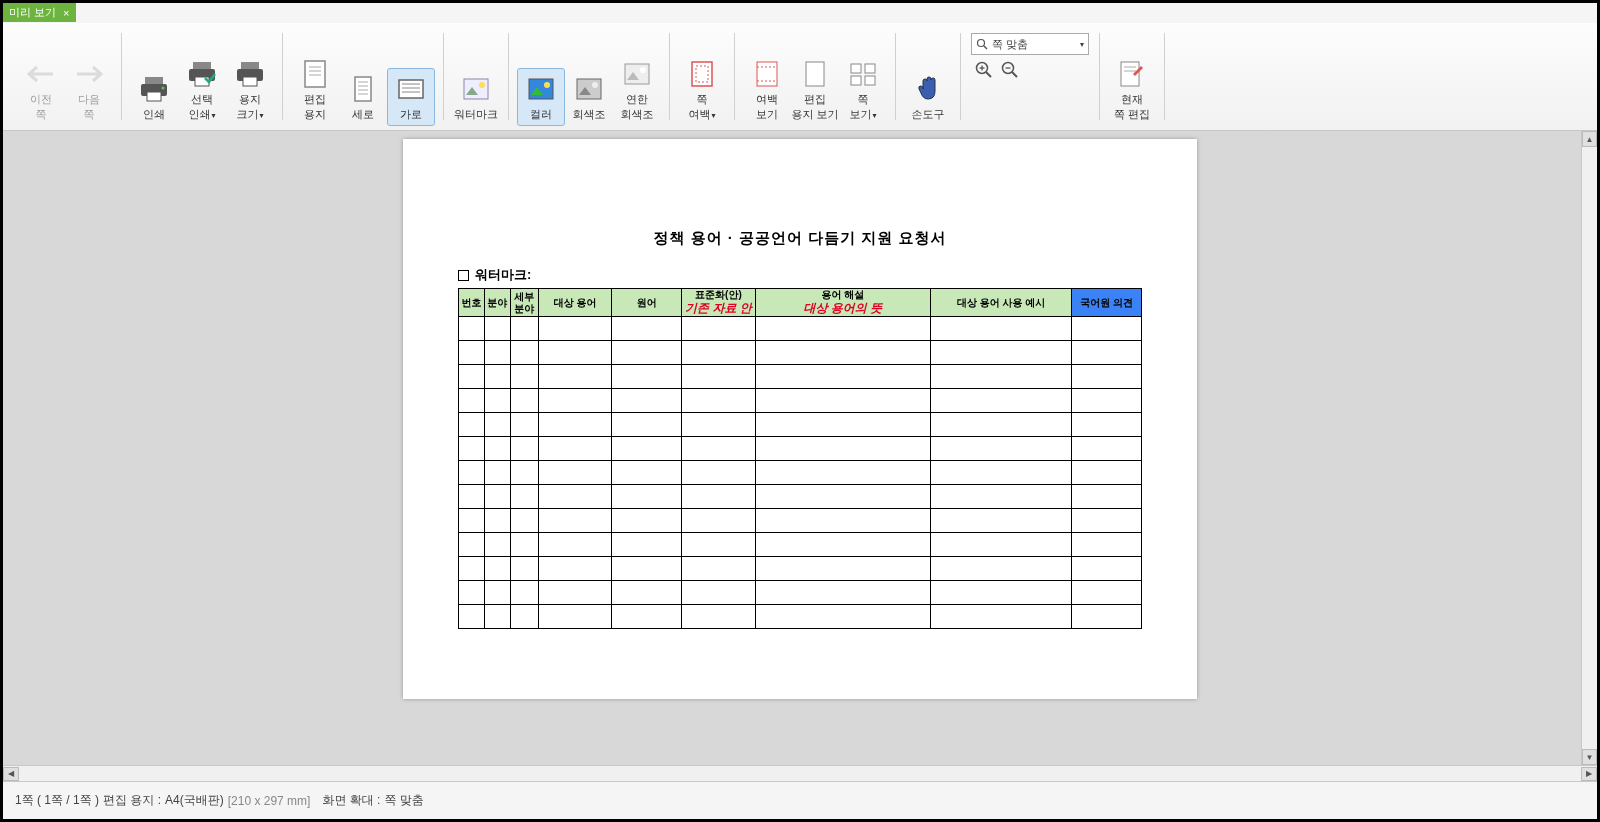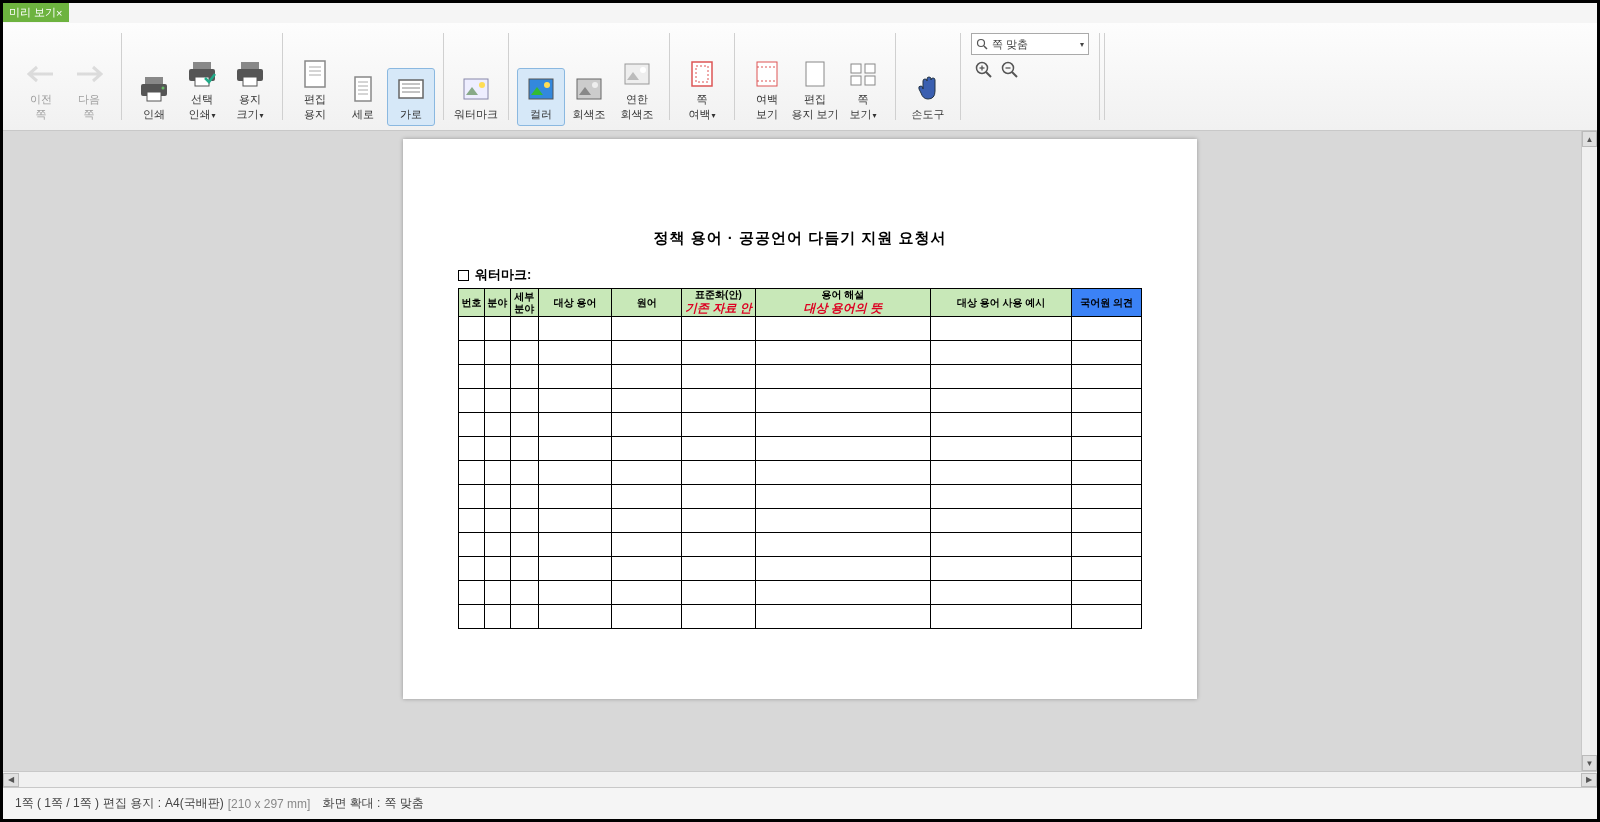--- a/index.html
+++ b/index.html
@@ -1,19 +1,19 @@
 <!DOCTYPE html>
 <html><head>
 <meta charset="utf-8">
 <style>
 * { margin: 0; padding: 0; box-sizing: border-box; }
 body { font-family: "Malgun Gothic", sans-serif; font-size: 12px; background: #000; width: 1600px; height: 822px; overflow: hidden; }
 .app-frame { background: #fff; width: 100%; height: 100%; display: flex; flex-direction: column; border: 3px solid #000; }
 .tab-bar { background: #f5f5f5; height: 20px; display: flex; align-items: flex-start; }
-.tab { background: #6db33f; color: #fff; font-size: 11px; padding: 2px 6px; display: flex; align-items: center; gap: 0; }
+.tab { background: #6db33f; color: #fff; font-size: 11px; padding: 2px 6px; display: flex; align-items: center; gap: 7px; }
 .tab-close { cursor: pointer; font-size: 11px; }
 .ribbon { background: linear-gradient(#fdfdfd, #f1f1f1); border-bottom: 1px solid #c8c8c8; height: 108px; display: flex; align-items: stretch; padding: 0 8px; }
 .ribbon-group { display: flex; align-items: flex-end; padding: 8px 6px 4px 6px; }
 .ribbon-sep { width: 1px; background: #d0d0d0; margin: 10px 2px; }
 .ribbon-btn { display: flex; flex-direction: column; align-items: center; justify-content: flex-start; width: 48px; padding: 4px 2px; border: 1px solid transparent; border-radius: 3px; cursor: pointer; }
 .ribbon-btn.active { background: #d6e8f8; border-color: #8ab8e0; }
 .ribbon-btn.disabled { opacity: 0.45; cursor: default; }
 .ribbon-btn .icon { width: 32px; height: 32px; display: flex; align-items: center; justify-content: center; margin-bottom: 2px; }
 .ribbon-btn .lbl { font-size: 11px; color: #333; text-align: center; line-height: 1.3; white-space: pre; }
 .ribbon-btn .lbl .dd { font-size: 8px; display: inline-block; margin-left: 1px; }
@@ -33,21 +33,21 @@
 .doc-table th { background: #c8e8b8; font-weight: bold; height: 28px; line-height: 1.2; }
 .doc-table th.pink { background: #3b82f6; }
 .doc-table th .sub { color: #d02; font-weight: bold; font-style: italic; font-size: 12px; }
 .doc-table td { height: 24px; }
 .hscroll { height: 16px; background: #f0f0f0; border-top: 1px solid #c8c8c8; display: flex; align-items: center; }
 .hscroll .arrow { width: 16px; height: 14px; background: #e0e0e0; border: 1px solid #bbb; display: flex; align-items: center; justify-content: center; font-size: 8px; color: #555; cursor: pointer; }
 .hscroll .track { flex: 1; }
 .vscroll { position: absolute; right: 0; top: 0; bottom: 0; width: 16px; background: #f0f0f0; border-left: 1px solid #c8c8c8; display: flex; flex-direction: column; }
 .vscroll .arrow { height: 16px; background: #e0e0e0; border: 1px solid #bbb; display: flex; align-items: center; justify-content: center; font-size: 8px; color: #555; cursor: pointer; }
 .vscroll .track { flex: 1; }
-.status-bar { height: 32px; background: #f5f5f5; border-top: 1px solid #c8c8c8; display: flex; align-items: center; padding: 0 12px; font-size: 12px; color: #444; gap: 4px; }
+.status-bar { height: 38px; background: #f5f5f5; border-top: 1px solid #c8c8c8; display: flex; align-items: center; padding: 0 12px; font-size: 12px; color: #444; gap: 4px; }
 svg { display: block; }
 </style>
 </head>
 <body>
 
 <div class="app-frame">
 
   <div class="tab-bar">
     <div class="tab">
       <span>미리 보기</span>
@@ -300,20 +300,34 @@
               <circle cx="7" cy="7" r="5.5" fill="none" stroke="#555" stroke-width="1.5"></circle>
               <line x1="11" y1="11" x2="16" y2="16" stroke="#555" stroke-width="2"></line>
               <line x1="4.5" y1="7" x2="9.5" y2="7" stroke="#555" stroke-width="1.3"></line>
             </svg>
         </span>
       </div>
     </div>
 
     <div class="ribbon-sep"></div>
 
+    <div class="ribbon-group">
+      <div class="ribbon-btn">
+        <div class="icon">
+          <svg width="26" height="28" viewBox="0 0 26 28">
+              <rect x="2" y="2" width="18" height="24" fill="#fff" stroke="#888"></rect>
+              <line x1="5" y1="7" x2="17" y2="7" stroke="#aaa"></line>
+              <line x1="5" y1="11" x2="17" y2="11" stroke="#aaa"></line>
+              <path d="M14 14 L22 6 L24 8 L16 16 Z" fill="#d55"></path>
+            </svg>
+        </div>
+        <span class="lbl">현재
+쪽 편집</span>
+      </div>
+    </div>
 
     <div class="ribbon-sep"></div>
 
 
   </div>
 
   <div class="content-area">
     <div class="page">
       <div class="doc-title">정책 용어 · 공공언어 다듬기 지원 요청서</div>
       <div class="doc-sub">

